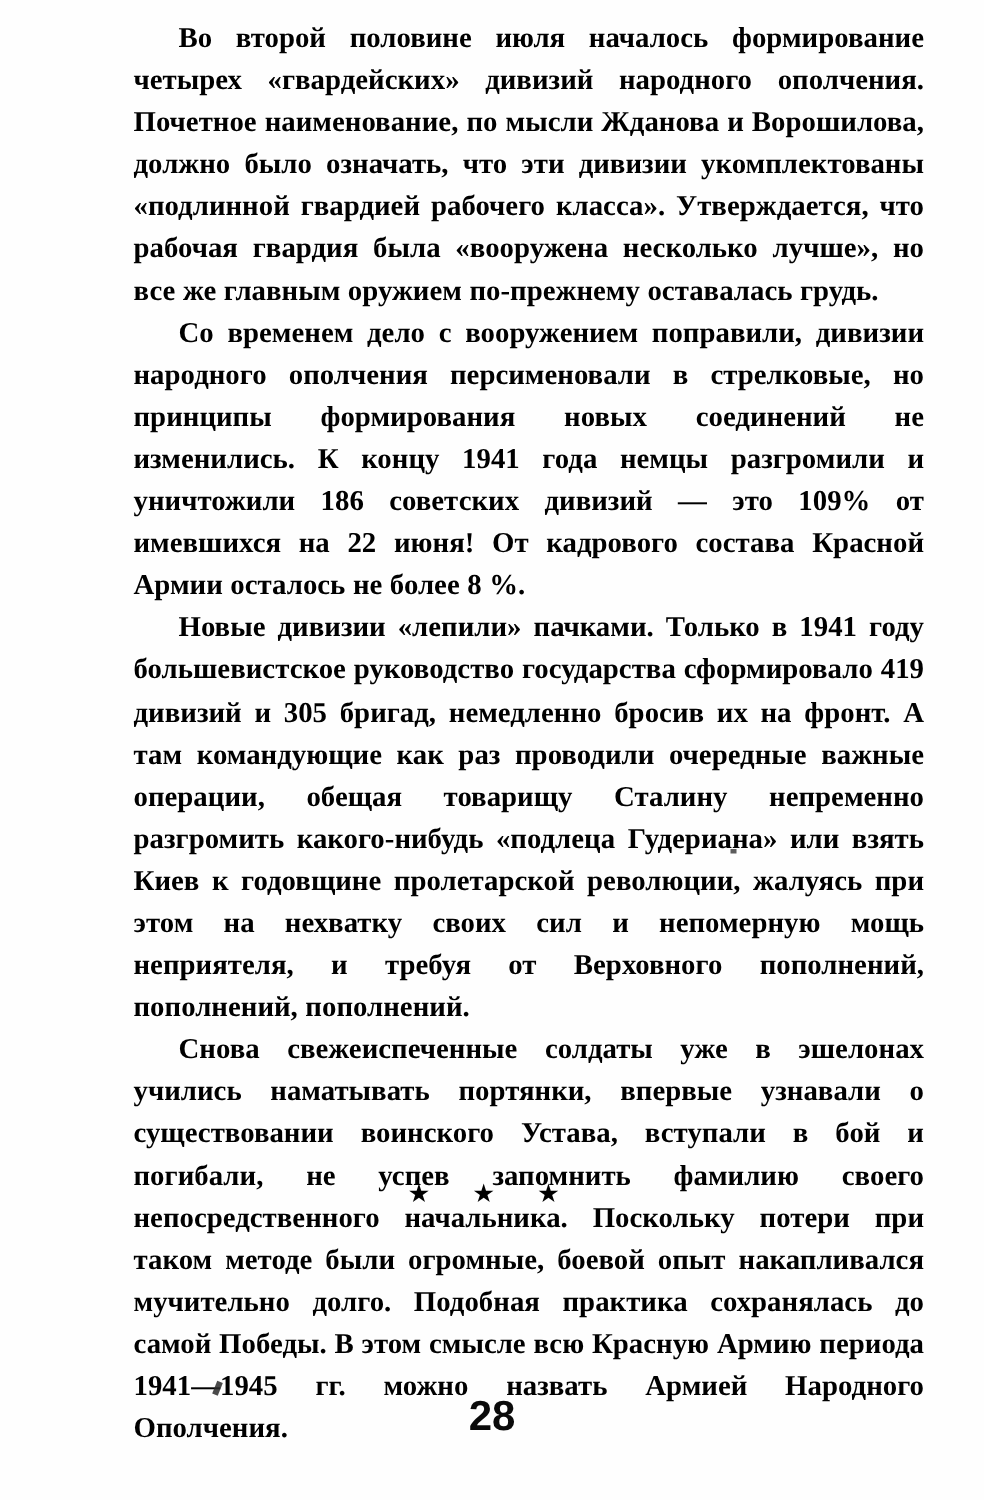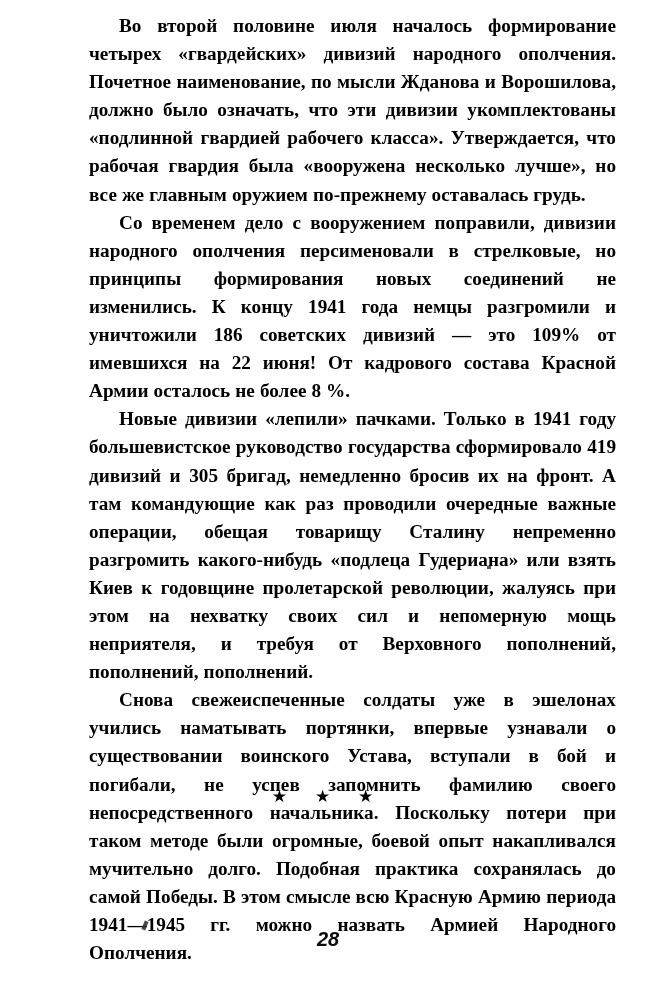--- a/index.html
+++ b/index.html
@@ -58,23 +58,22 @@
     width: 527px;
   }
   .pagenum {
     position: absolute;
     left: 0;
     top: 928px;
     width: 656px;
     text-align: center;
     font-family: "Liberation Sans", "DejaVu Sans", sans-serif;
     font-weight: bold;
-    font-size: 20px;
+    font-size: 28px;
     color: #0a0a0a;
-    font-style: italic;
   }
   .scan-mark {
     position: absolute;
     left: 143px;
     top: 921px;
     width: 4px;
     height: 9px;
     background: #2a2a2a;
     transform: rotate(22deg);
     opacity: 0.85;

